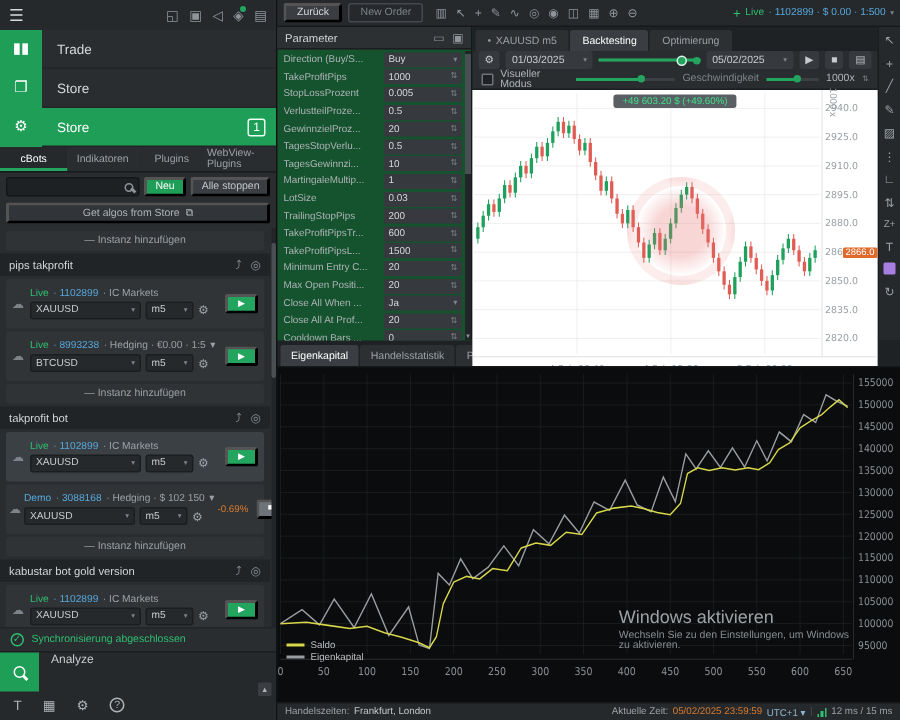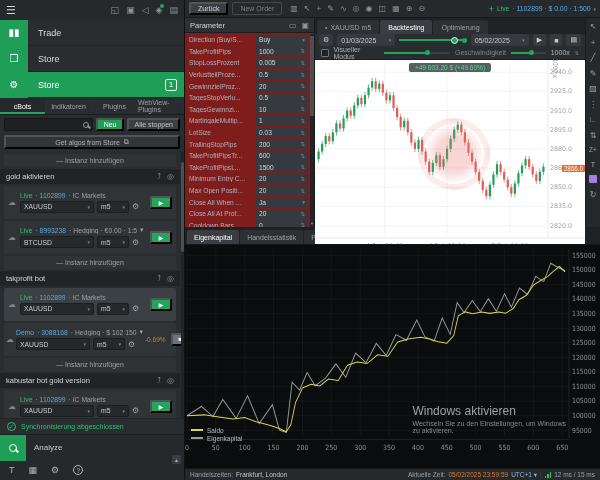--- a/index.html
+++ b/index.html
@@ -49,21 +49,21 @@
   .sel.tf{width:32px;}
   .gear{color:#9aa0a5;font-size:8px;}
   .play-btn{width:22px;height:13px;background:#23a55f;border-radius:2px;color:#fff;font-size:6px;display:flex;align-items:center;justify-content:center;}
   .stop-btn{width:22px;height:13px;background:#6f747a;border-radius:2px;color:#fff;font-size:6px;display:flex;align-items:center;justify-content:center;}
   .pct{color:#d97b2f;font-size:6.5px;margin-right:3px;}
   .sb-scroll{position:absolute;right:0;top:0;width:3px;height:100%;background:#222528;}
   .sb-scroll .thumb{position:absolute;top:10px;width:3px;height:90px;background:#4a4f54;border-radius:2px;}
   .sb-sync{height:16px;display:flex;align-items:center;gap:5px;padding:0 7px;border-top:1px solid #222528;}
   .chk-circle{width:9px;height:9px;border:1px solid #2fbf71;border-radius:50%;color:#2fbf71;font-size:7px;line-height:8px;text-align:center;}
   .sync-txt{color:#2fbf71;font-size:7px;}
-  .sb-analyze{height:26px;display:flex;align-items:center;background:#26292c;border-top:1px solid #1b1e20;position:relative;}
+  .sb-analyze{height:26px;display:flex;background:#26292c;border-top:1px solid #1b1e20;position:relative;}
   .an-btn{width:26px;height:26px;background:#1f9e57;display:flex;align-items:center;justify-content:center;}
   .mag{width:8px;height:8px;border:1.5px solid #fff;border-radius:50%;position:relative;}
   .mag::after{content:'';position:absolute;width:4px;height:1.5px;background:#fff;transform:rotate(45deg);right:-3px;bottom:-1px;}
   .mag.gray{width:6px;height:6px;border-color:#8f959a;}
   .mag.gray::after{background:#8f959a;}
   .an-label{margin-left:8px;color:#c7cbce;font-size:8px;}
   .scrollup{position:absolute;right:3px;bottom:-4px;width:9px;height:9px;background:#3a3e42;color:#aeb3b7;font-size:5px;display:flex;align-items:center;justify-content:center;border-radius:1px;}
   .sb-foot{height:20px;display:flex;align-items:center;gap:14px;padding:0 9px;background:#26292c;color:#aeb3b7;font-size:9px;}
   .help-c{width:10px;height:10px;border:1px solid #aeb3b7;border-radius:50%;font-size:7px;display:flex;align-items:center;justify-content:center;}
 
@@ -71,21 +71,21 @@
   #main{position:absolute;left:185px;top:0;width:415px;height:480px;display:flex;flex-direction:column;}
   #topbar{height:18px;background:#26292c;display:flex;align-items:center;gap:4px;padding:0 4px;border-bottom:1px solid #16181a;}
   .tb-btn{height:13px;background:#3a3e42;border-radius:2px;color:#d6d9db;padding:0 7px;display:flex;align-items:center;font-size:7px;}
   .tb-btn.disabled{background:transparent;border:1px solid #45494d;color:#7d8388;}
   .tb-icons{display:flex;gap:6px;color:#8f959a;font-size:8px;margin-left:4px;}
   .tb-account{margin-left:auto;display:flex;gap:3px;align-items:center;font-size:6.8px;white-space:nowrap;}
   .plus{color:#2fbf71;font-size:9px;}
 
   #content{flex:1;display:flex;min-height:0;}
   
-  #params{width:130px;background:#7f1d1d;border-right:1px solid #16181a;display:flex;flex-direction:column;position:relative;}
+  #params{width:130px;background:#14532d;border-right:1px solid #16181a;display:flex;flex-direction:column;position:relative;}
   .p-head{height:15px;display:flex;align-items:center;padding:0 5px;background:#2d3033;color:#d2d5d8;font-size:7.5px;border-bottom:1px solid #1b1e20;}
   .p-head-icons{margin-left:auto;display:flex;gap:5px;color:#8f959a;font-size:8px;}
   .p-rows{flex:1;overflow:hidden;padding:1px 6px 0 4px;}
   .p-row{height:11.6px;display:flex;align-items:center;gap:3px;}
   .p-label{flex:1;color:#aeb3b7;font-size:6.6px;white-space:nowrap;overflow:hidden;text-overflow:ellipsis;}
   .p-val{width:52px;height:10px;background:#36393d;border-radius:1px;display:flex;align-items:center;padding:0 3px;color:#d6d9db;font-size:6.6px;}
   .p-val .st{margin-left:auto;color:#7d8388;font-size:5.5px;}
   .p-scroll{position:absolute;right:0;top:16px;width:4px;height:calc(100% - 16px);background:#222528;}
   .p-scroll .thumb{position:absolute;top:2px;width:4px;height:80px;background:#4a4f54;}
   .p-scroll .arr{position:absolute;bottom:1px;left:0;width:4px;color:#8f959a;font-size:4px;text-align:center;}
@@ -187,21 +187,21 @@
     <button class="sb-store">
       <span>Get algos from Store</span>
       <span>⧉</span>
     </button>
     <div class="sb-list" id="bot-list">
       <div class="sb-scroll">
           <div class="thumb"></div>
         </div>
     <div class="add-row">—  Instanz hinzufügen</div>
         <div class="sec-head">
-          <span>gold aktivieren</span>
+          <span>pips takprofit</span>
           <div class="sec-icons">
             <span>⤴</span>
             <span>◎</span>
           </div>
         </div>
         <div class="inst-card">
           <span class="cloud">☁</span>
           <div class="inst-main">
             <div class="inst-l1">
               <span class="st-live">Live</span>

